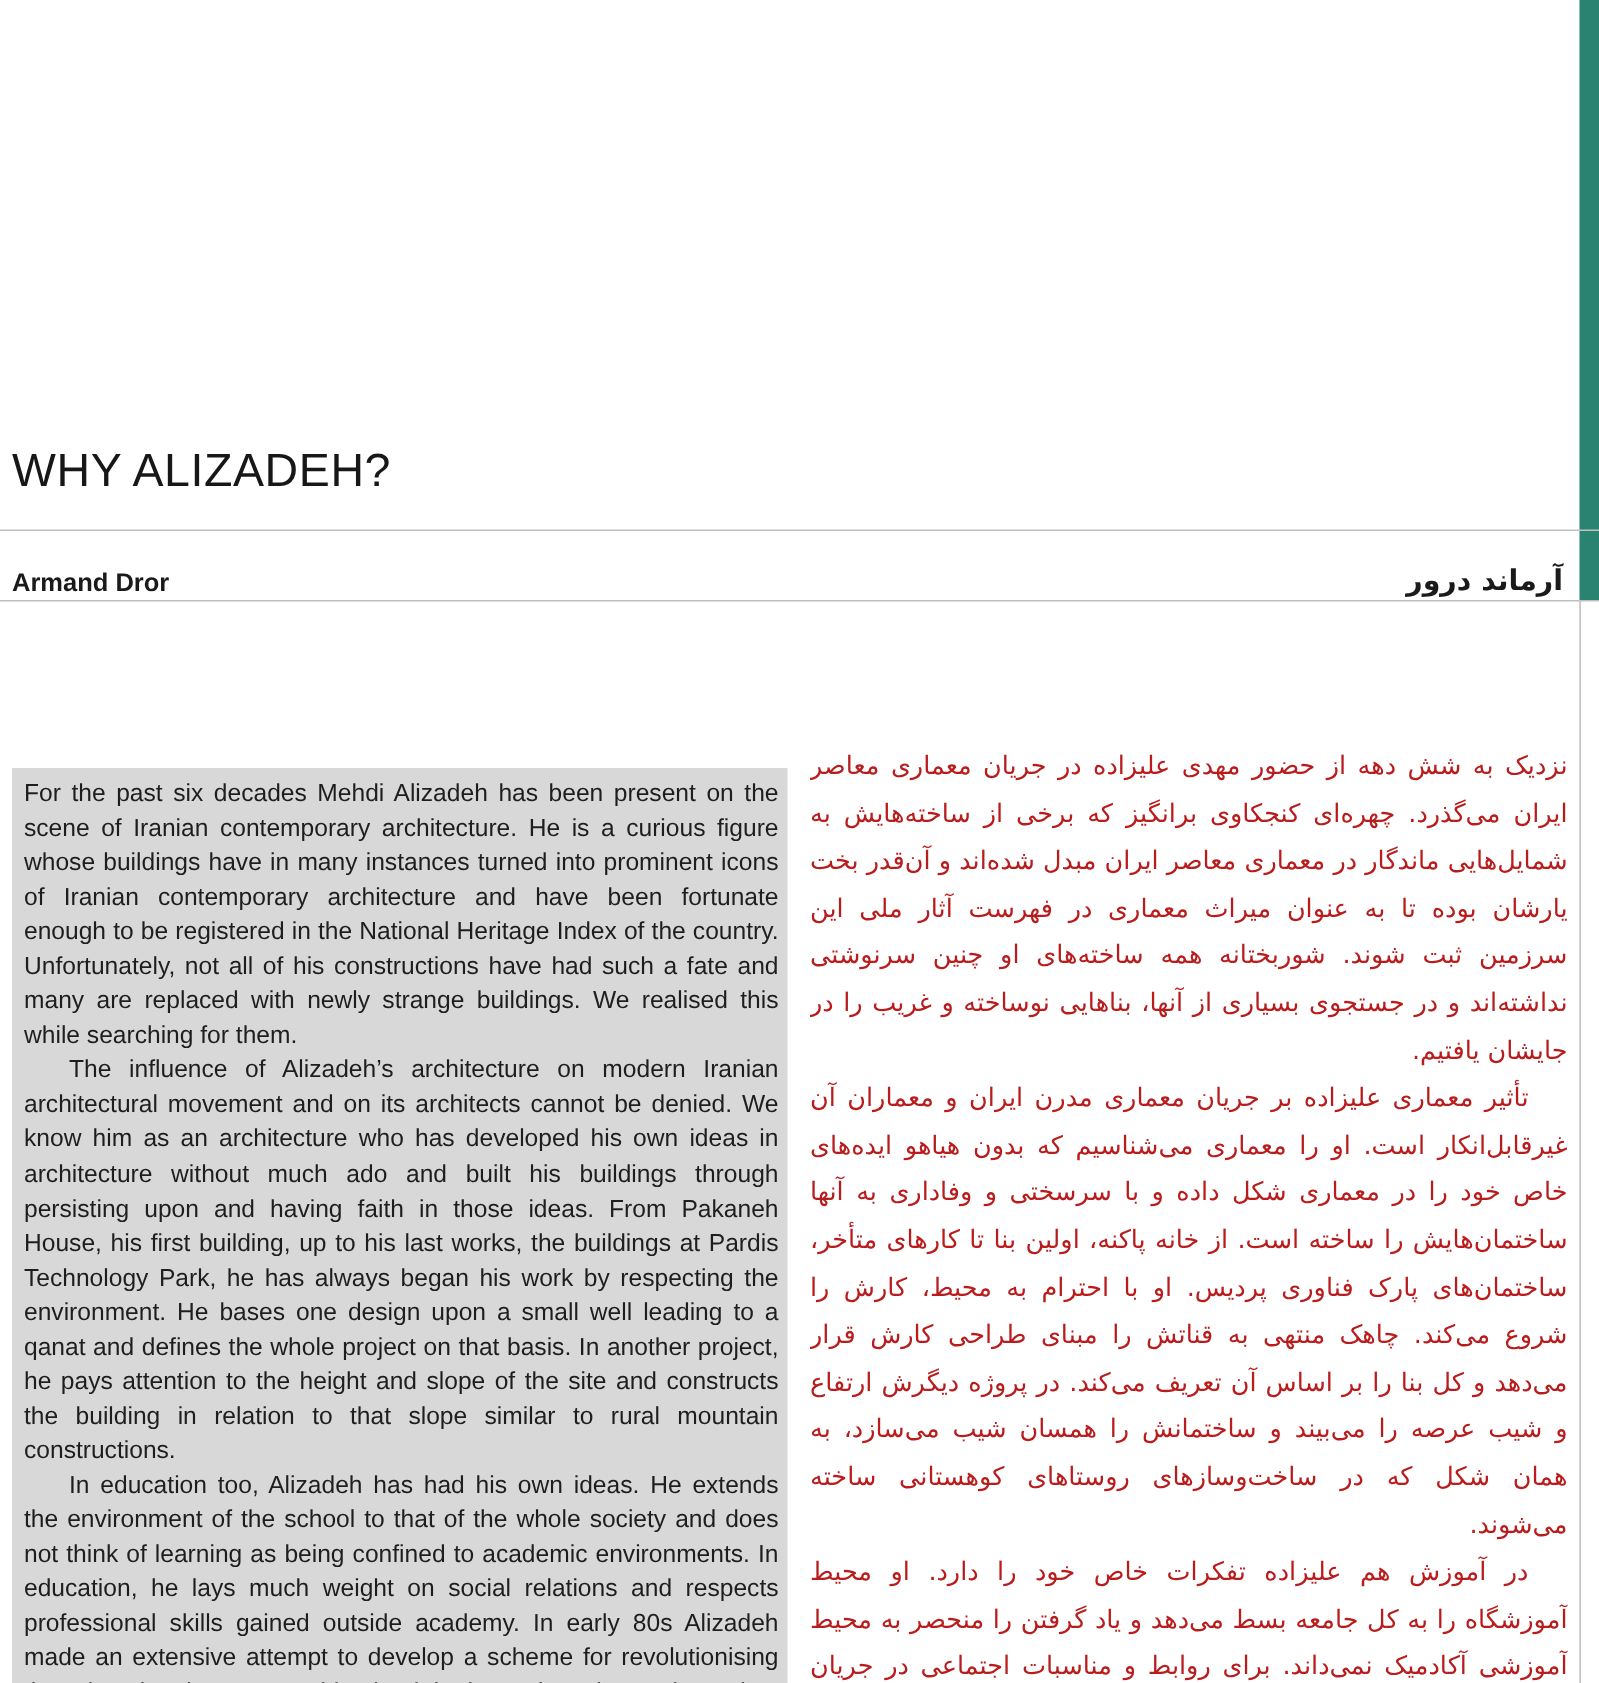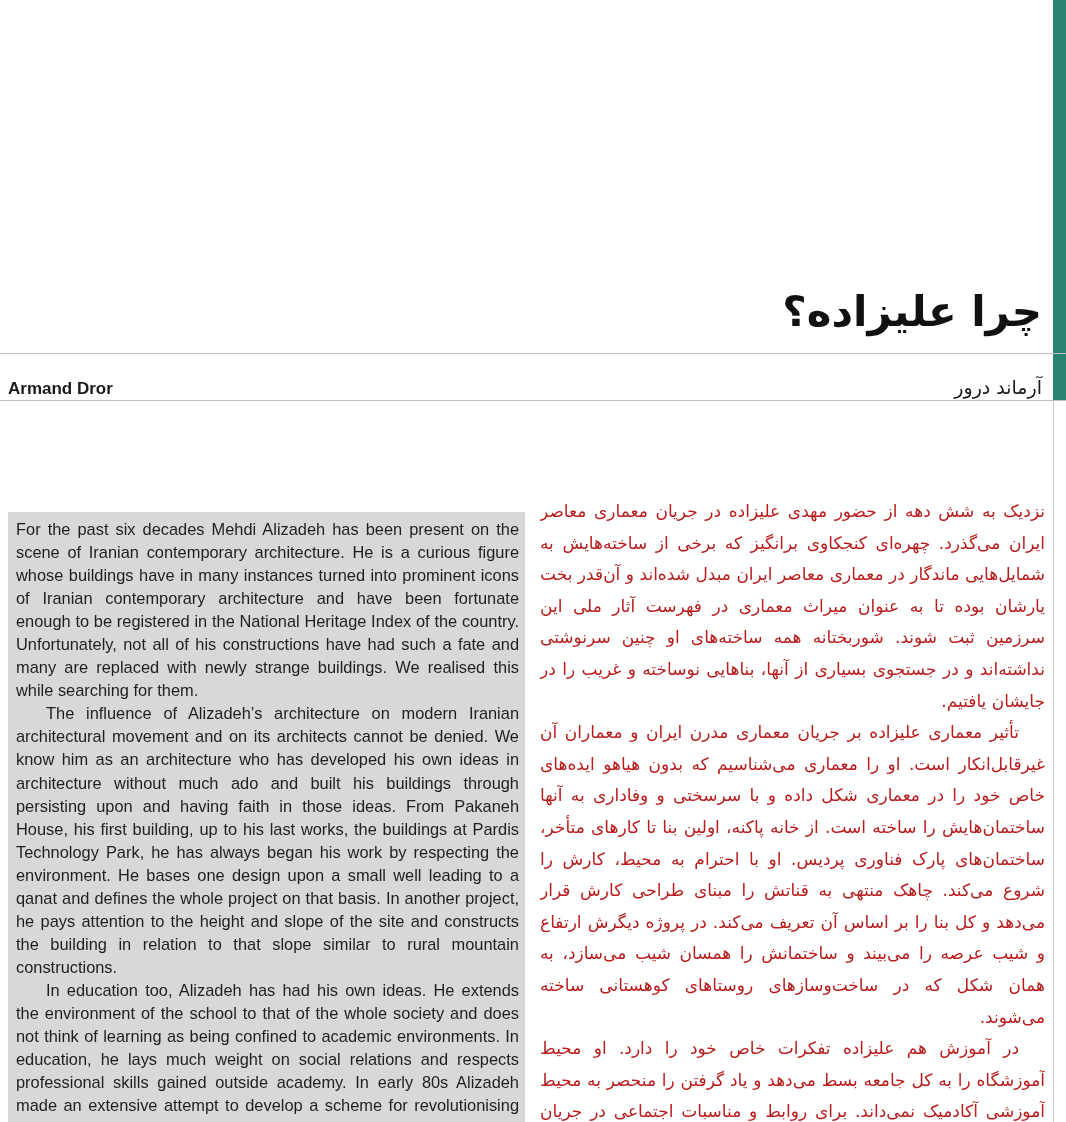--- a/index.html
+++ b/index.html
@@ -97,21 +97,21 @@
     font-weight: 700;
     color: #1a1a1a;
     line-height: 1;
     white-space: nowrap;
   }
   .author-fa {
     position: absolute;
     right: 24px;
     top: 376px;
     font-size: 19px;
-    font-weight: 400;
+    font-weight: 700;
     color: #1a1a1a;
     direction: rtl;
     line-height: 1.2;
     white-space: nowrap;
     font-family: "DejaVu Sans", sans-serif;
   }
 
   
   .col-en {
     position: absolute;
@@ -165,22 +165,22 @@
 <body>
 
 <div class="page">
 
   <div class="green-bar"></div>
   <div class="edge-rule"></div>
 
   <div class="title-rule"></div>
   <div class="author-rule"></div>
 
+  <div class="title-en">WHY ALIZADEH?</div>
 
-  <div class="title-fa">چرا علیزاده؟</div>
 
   <div class="author-en">Armand Dror</div>
 
   <div class="author-fa">آرماند درور</div>
 
   <div class="col-en">
     <p>For the past six decades Mehdi Alizadeh has been present on the scene of Iranian contemporary architecture. He is a curious figure whose buildings have in many instances turned into prominent icons of Iranian contemporary architecture and have been fortunate enough to be registered in the National Heritage Index of the country. Unfortunately, not all of his constructions have had such a fate and many are replaced with newly strange buildings. We realised this while searching for them.</p>
     <p class="indent">The influence of Alizadeh’s architecture on modern Iranian architectural movement and on its architects cannot be denied. We know him as an architecture who has developed his own ideas in architecture without much ado and built his buildings through persisting upon and having faith in those ideas. From Pakaneh House, his first building, up to his last works, the buildings at Pardis Technology Park, he has always began his work by respecting the environment. He bases one design upon a small well leading to a qanat and defines the whole project on that basis. In another project, he pays attention to the height and slope of the site and constructs the building in relation to that slope similar to rural mountain constructions.</p>
     <p class="indent">In education too, Alizadeh has had his own ideas. He extends the environment of the school to that of the whole society and does not think of learning as being confined to academic environments. In education, he lays much weight on social relations and respects professional skills gained outside academy. In early 80s Alizadeh made an extensive attempt to develop a scheme for revolutionising the educational system and basing it in the real section and practice. This is work we also</p>
   </div>

